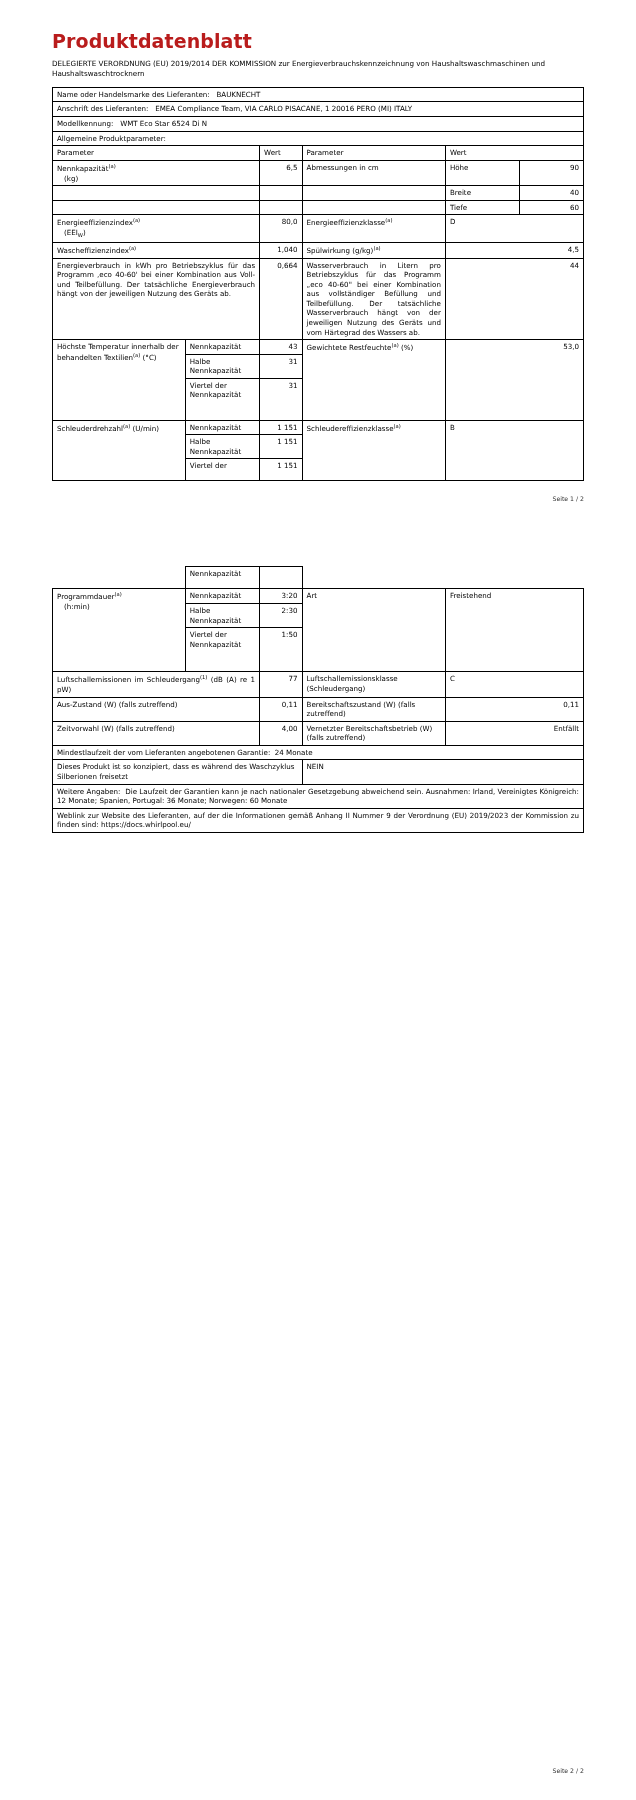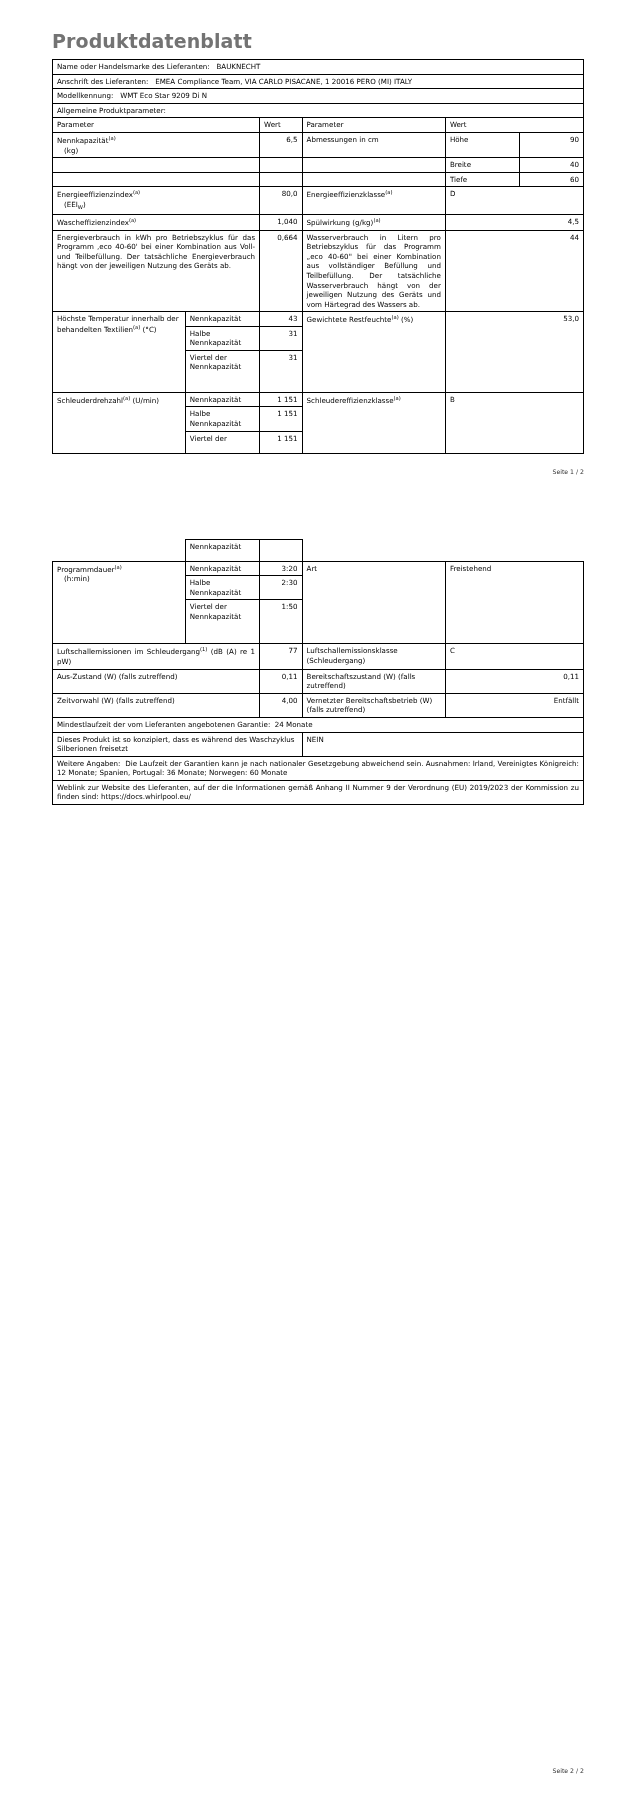--- a/index.html
+++ b/index.html
@@ -18,21 +18,21 @@
     padding: 0;
   }
   .page {
     position: relative;
     padding: 0 52px;
   }
   .page1 { padding-top: 30px; }
   .title {
     font-size: 19px;
     font-weight: bold;
-    color: #737373;
+    color: #b91c1c;
     margin: 0 0 7px 0;
     letter-spacing: 0.1px;
   }
   .subtitle {
     font-size: 7.2px;
     line-height: 1.45;
     margin-bottom: 7px;
     color: #000;
   }
   table.main {
@@ -73,20 +73,21 @@
   .seite1-wrap { position: relative; }
 </style>
 </head>
 <body>
 
 <div class="doc">
 
   <div class="page page1 seite1-wrap">
 
     <div class="title">Produktdatenblatt</div>
+    <div class="subtitle">DELEGIERTE VERORDNUNG (EU) 2019/2014 DER KOMMISSION zur Energieverbrauchskennzeichnung von Haushaltswaschmaschinen und Haushaltswaschtrocknern</div>
 
     <table class="main">
       <colgroup>
         <col style="width:25%">
           <col style="width:14%">
           <col style="width:8%">
         <col style="width:27%">
           <col style="width:14%">
           <col style="width:12%">
       </colgroup>
@@ -102,21 +103,21 @@
       <tr>
         <td colspan="6">
           <span class="bold">Anschrift des Lieferanten:</span>
           &nbsp;&nbsp;<span>EMEA Compliance Team, VIA CARLO PISACANE, 1 20016 PERO (MI) ITALY</span>
         </td>
       </tr>
 
       <tr>
         <td colspan="6">
           <span class="bold">Modellkennung:</span>
-          &nbsp;&nbsp;<span>WMT Eco Star 9209 Di N</span>
+          &nbsp;&nbsp;<span>WMT Eco Star 6524 Di N</span>
         </td>
       </tr>
 
       <tr>
         <td colspan="6" class="bold">Allgemeine Produktparameter:</td>
       </tr>
 
       <tr class="hdr-row">
         <td colspan="2">Parameter</td>
         <td>Wert</td>

